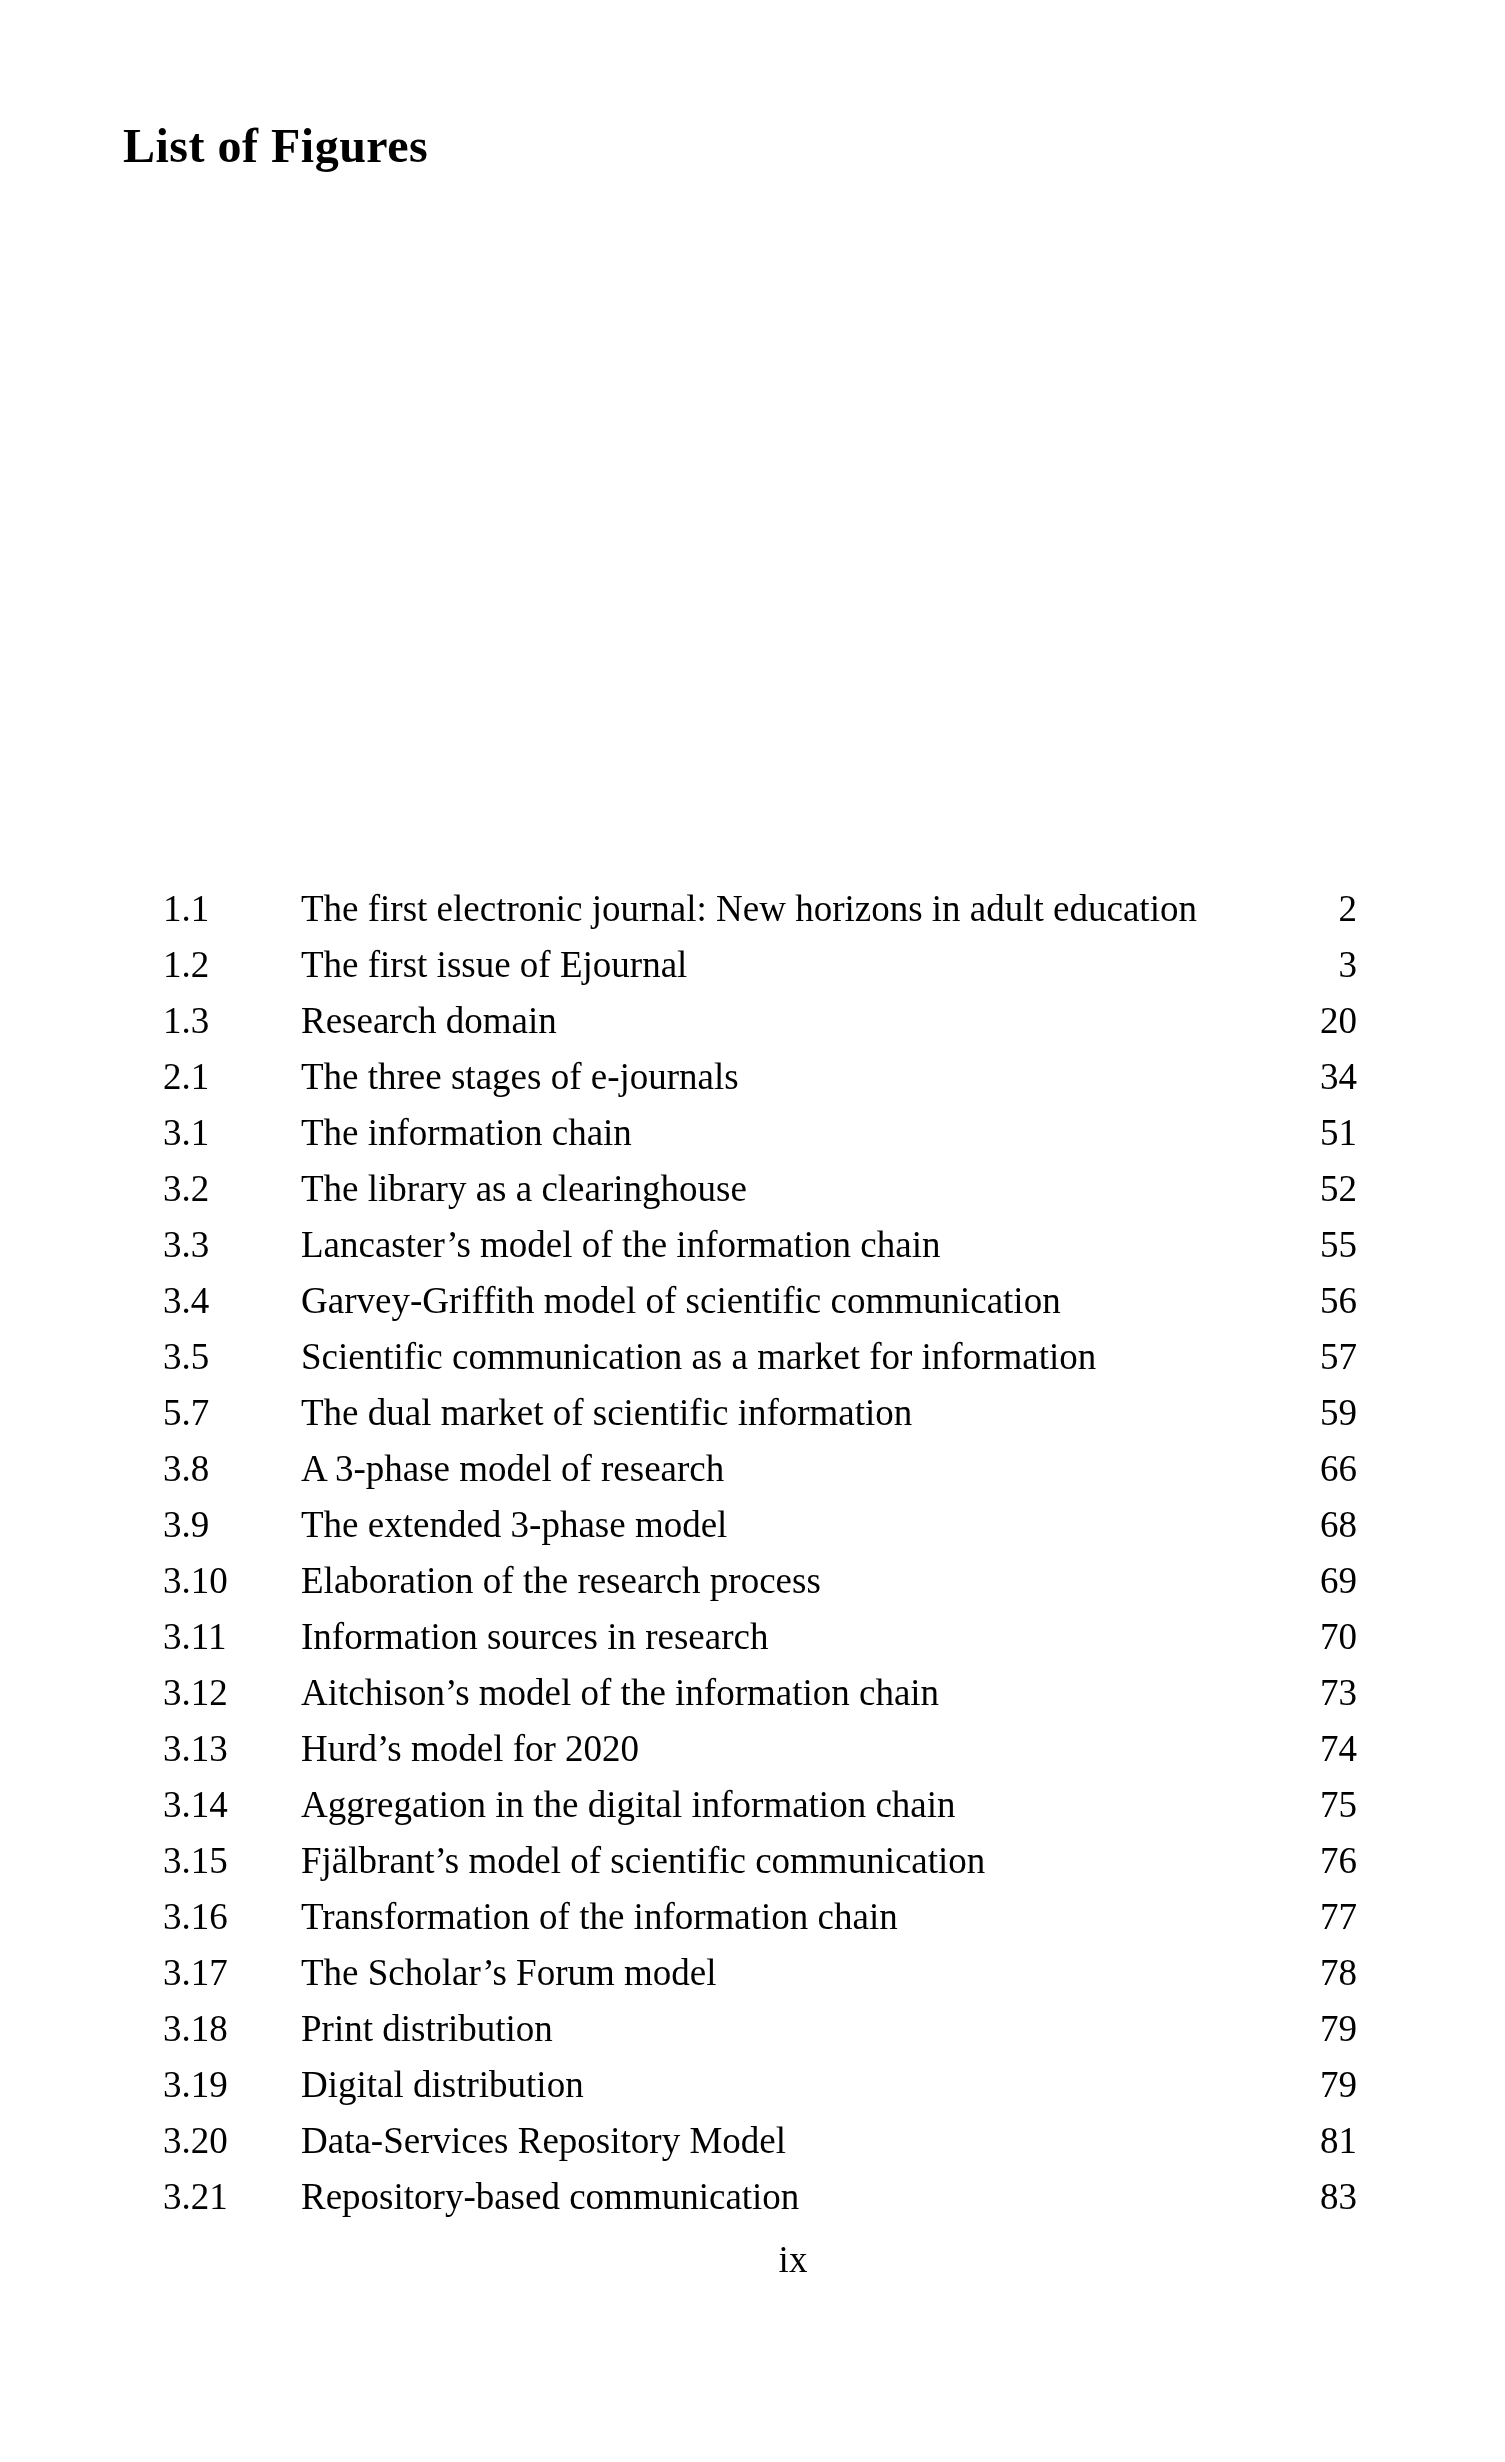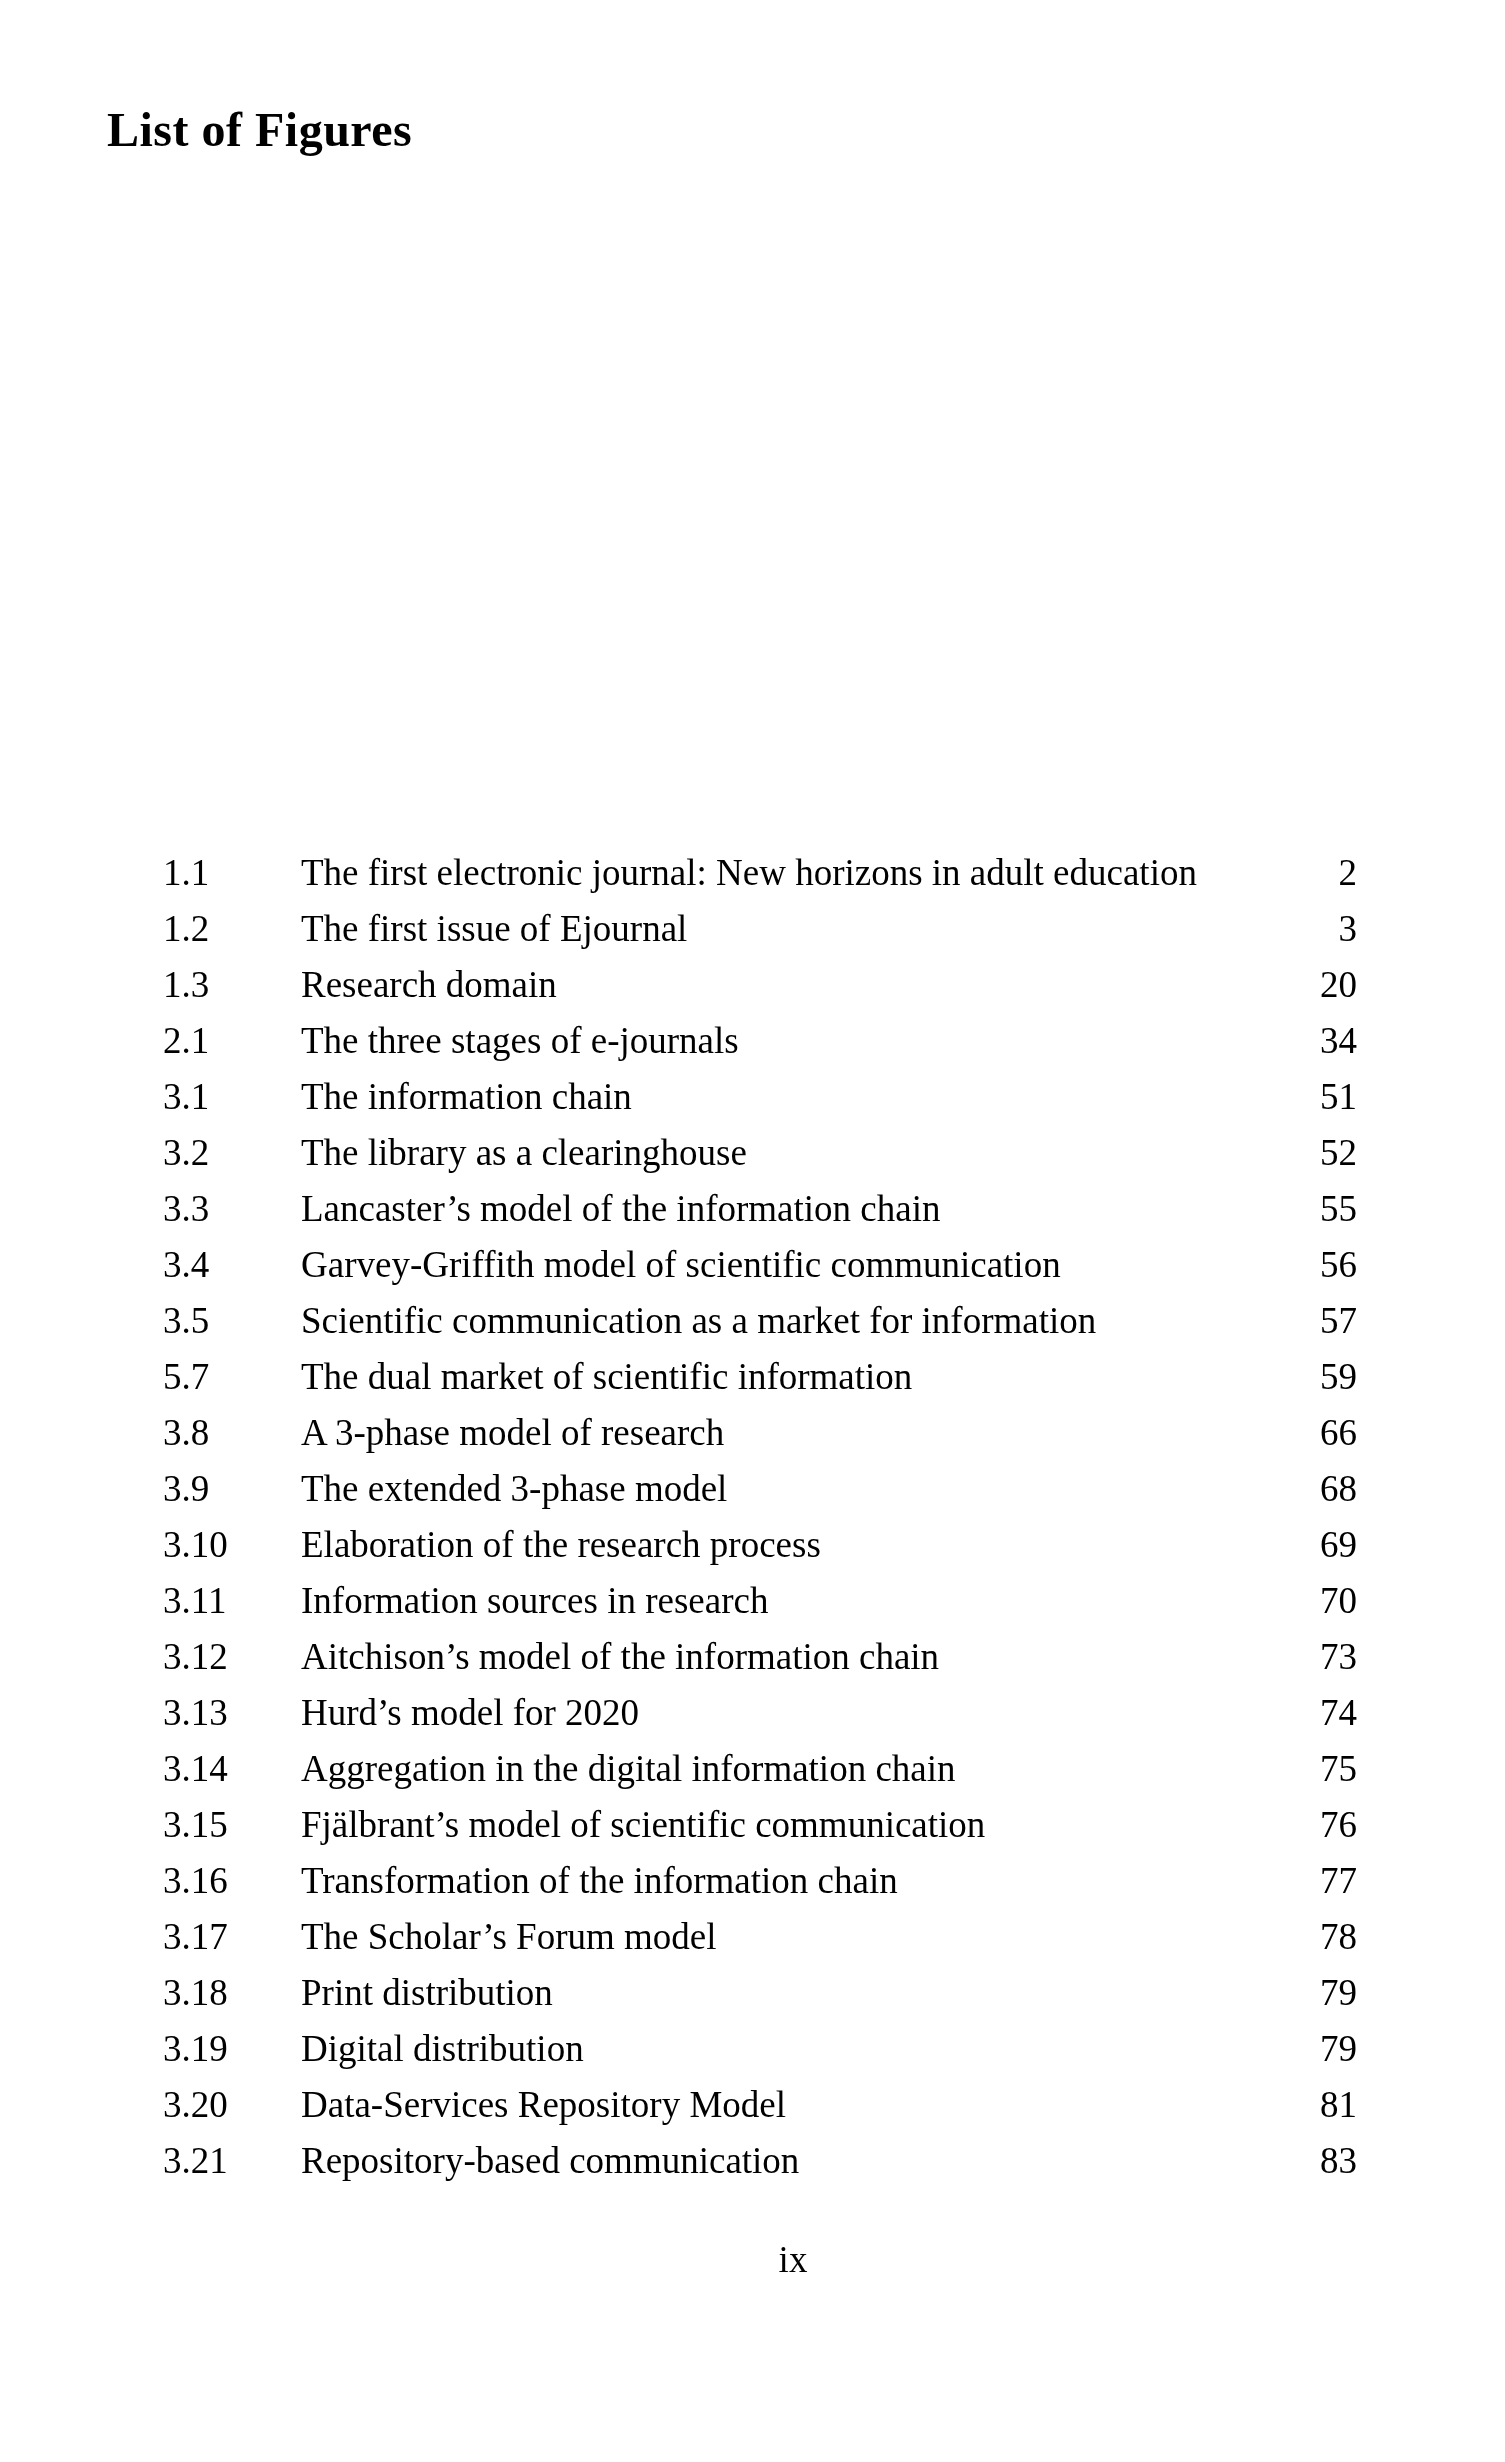--- a/index.html
+++ b/index.html
@@ -12,21 +12,21 @@
     background: #ffffff;
     color: #000000;
     font-family: "Liberation Serif", serif;
     position: relative;
     overflow: hidden;
   }
   .page-title {
     position: absolute;
     left: 107px;
     top: 102px;
-    margin: 0;
+    margin: 16px;
     font-size: 48px;
     font-weight: bold;
     letter-spacing: 0.5px;
   }
   .figures-list {
     position: absolute;
     left: 163px;
     top: 845px;
     width: 1194px;
     font-size: 37px;
@@ -38,20 +38,21 @@
     height: 56px;
     white-space: nowrap;
   }
   .fig-num {
     flex: none;
     width: 138px;
   }
   .fig-title {
     flex: 1 1 auto;
     overflow: hidden;
+    margin-top: 36px;
   }
   .fig-page {
     flex: none;
     min-width: 64px;
     text-align: right;
   }
   .page-footer {
     position: absolute;
     left: 0;
     top: 2238px;

